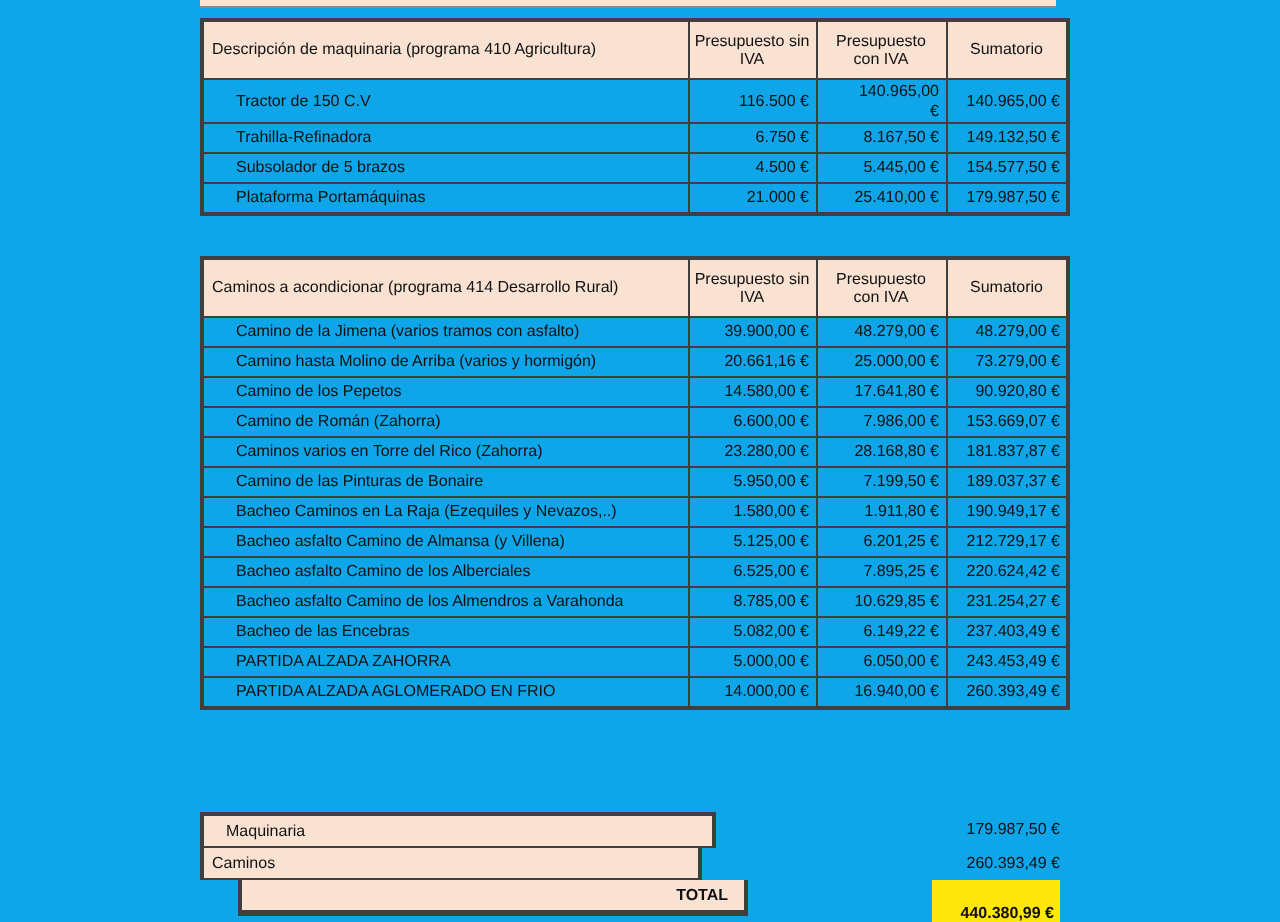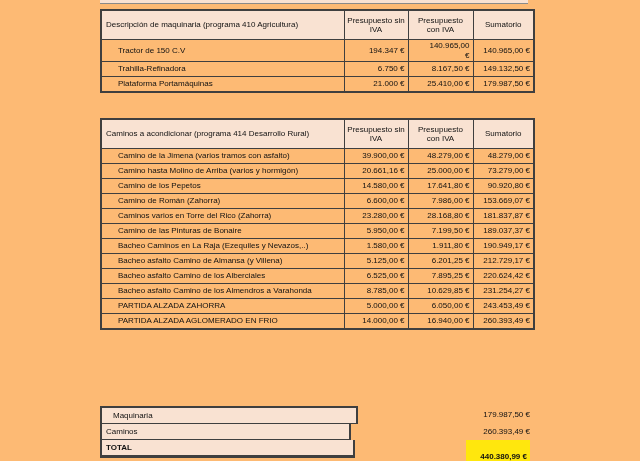--- a/index.html
+++ b/index.html
@@ -3,34 +3,34 @@
 <meta charset="utf-8">
 <style>
   :root{
     --peach:#f9e2d2;
     --border:#3f3f3f;
     --yellow:#ffe70d;
     --ink:#111;
   }
   html,body{margin:0;padding:0;background:#fff;}
   .page{
-    position:relative;width:640px;height:461px;overflow:hidden;background:#fdba74;
+    position:relative;width:640px;height:461px;overflow:hidden;background:#0ea5e9;
     font-family:"Liberation Sans",sans-serif;font-size:8px;color:var(--ink);
     line-height:9.5px;
   }
   .top-sliver{
     position:absolute;left:100px;top:0;width:428px;height:3px;
     background:var(--peach);border-bottom:1px solid #8a8a8a;
   }
   table.grid{
     position:absolute;left:100px;border-collapse:collapse;table-layout:fixed;
     width:433px;border:2px solid var(--border);
   }
   #machinery-table{top:9px;}
-  #roads-table{top:118px;}
+  #roads-table{top:128px;}
   .grid th,.grid td{border:1px solid var(--border);overflow:hidden;}
   .grid th{
     background:var(--peach);font-weight:normal;text-align:center;
     vertical-align:middle;height:26px;padding:1px 2px;
   }
   .grid th.h-desc{text-align:left;padding-left:4px;}
   .grid td{height:12px;padding:1px 3px;vertical-align:middle;}
   td.desc{text-align:justify;padding-left:16px;}
   td.num{text-align:right;white-space:pre-line;}
   .col-desc{width:243px;}
@@ -42,21 +42,21 @@
   .summary-box{position:absolute;left:100px;top:406px;width:433px;}
   .summary-row{display:flex;align-items:stretch;}
   .s-label{
     width:239px;background:var(--peach);
     border-left:2px solid var(--border);border-right:2px solid var(--border);
     border-bottom:1px solid var(--border);
     padding:3px 4px 2px 4px;height:10px;line-height:10px;
   }
   .summary-row:first-child .s-label{border-top:2px solid var(--border);padding-left:11px;}
   .summary-row:last-child .s-label{border-bottom:3px solid var(--border);}
-  .s-label.total{font-weight:bold;text-align:left;padding-right:8px;}
+  .s-label.total{font-weight:bold;text-align:right;padding-right:8px;margin-left:19px;}
   .s-value{
     flex:1;text-align:right;padding-right:3px;
     display:flex;align-items:center;justify-content:flex-end;
   }
   .hl{
     background:var(--yellow);font-weight:bold;
     padding:12px 3px 2px 14px;
   }
 </style>
 </head>
@@ -77,30 +77,36 @@
       <tr>
         <th class="h-desc">Descripción de maquinaria (programa 410 Agricultura)</th>
         <th>Presupuesto sin IVA</th>
         <th>Presupuesto con IVA</th>
         <th>Sumatorio</th>
       </tr>
     </thead>
     <tbody>
       <tr>
         <td class="desc">Tractor de 150 C.V</td>
-        <td class="num">194.347 €</td>
+        <td class="num">116.500 €</td>
         <td class="num">140.965,00
 €</td>
         <td class="num">140.965,00 €</td>
       </tr>
       <tr>
         <td class="desc">Trahilla-Refinadora</td>
         <td class="num">6.750 €</td>
         <td class="num">8.167,50 €</td>
         <td class="num">149.132,50 €</td>
+      </tr>
+      <tr>
+        <td class="desc">Subsolador de 5 brazos</td>
+        <td class="num">4.500 €</td>
+        <td class="num">5.445,00 €</td>
+        <td class="num">154.577,50 €</td>
       </tr>
       <tr>
         <td class="desc">Plataforma Portamáquinas</td>
         <td class="num">21.000 €</td>
         <td class="num">25.410,00 €</td>
         <td class="num">179.987,50 €</td>
       </tr>
     </tbody>
   </table>
 
@@ -172,20 +178,26 @@
         <td class="desc">Bacheo asfalto Camino de los Alberciales</td>
         <td class="num">6.525,00 €</td>
         <td class="num">7.895,25 €</td>
         <td class="num">220.624,42 €</td>
       </tr>
       <tr>
         <td class="desc">Bacheo asfalto Camino de los Almendros a Varahonda</td>
         <td class="num">8.785,00 €</td>
         <td class="num">10.629,85 €</td>
         <td class="num">231.254,27 €</td>
+      </tr>
+      <tr>
+        <td class="desc">Bacheo de las Encebras</td>
+        <td class="num">5.082,00 €</td>
+        <td class="num">6.149,22 €</td>
+        <td class="num">237.403,49 €</td>
       </tr>
       <tr>
         <td class="desc">PARTIDA ALZADA ZAHORRA</td>
         <td class="num">5.000,00 €</td>
         <td class="num">6.050,00 €</td>
         <td class="num">243.453,49 €</td>
       </tr>
       <tr>
         <td class="desc">PARTIDA ALZADA AGLOMERADO EN FRIO</td>
         <td class="num">14.000,00 €</td>

